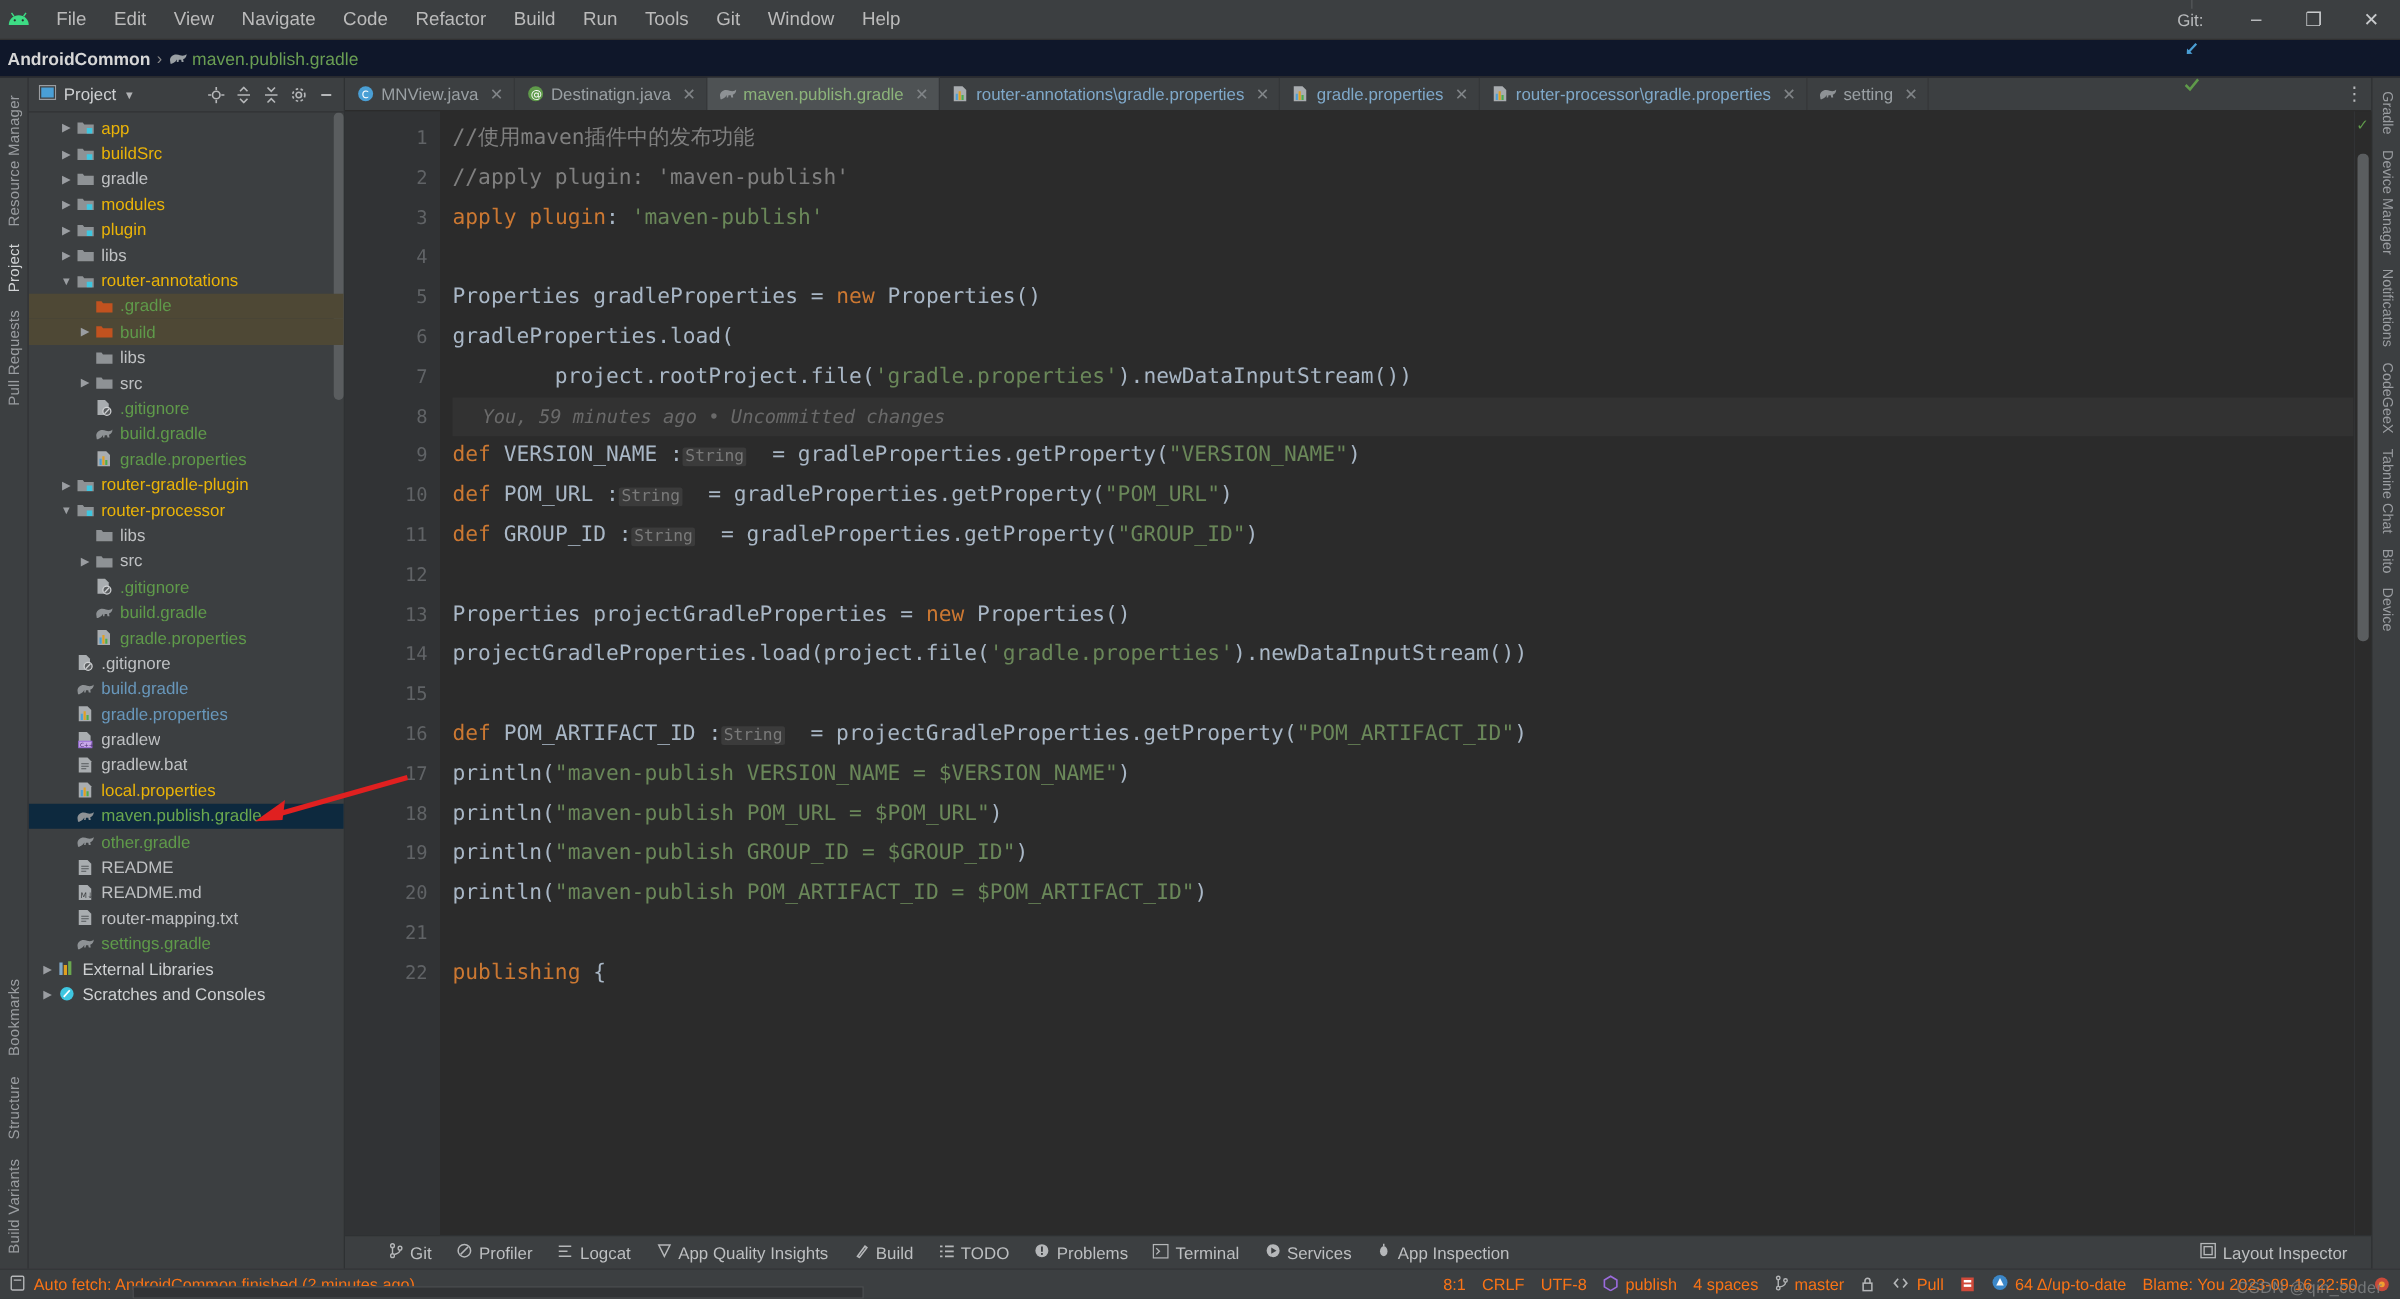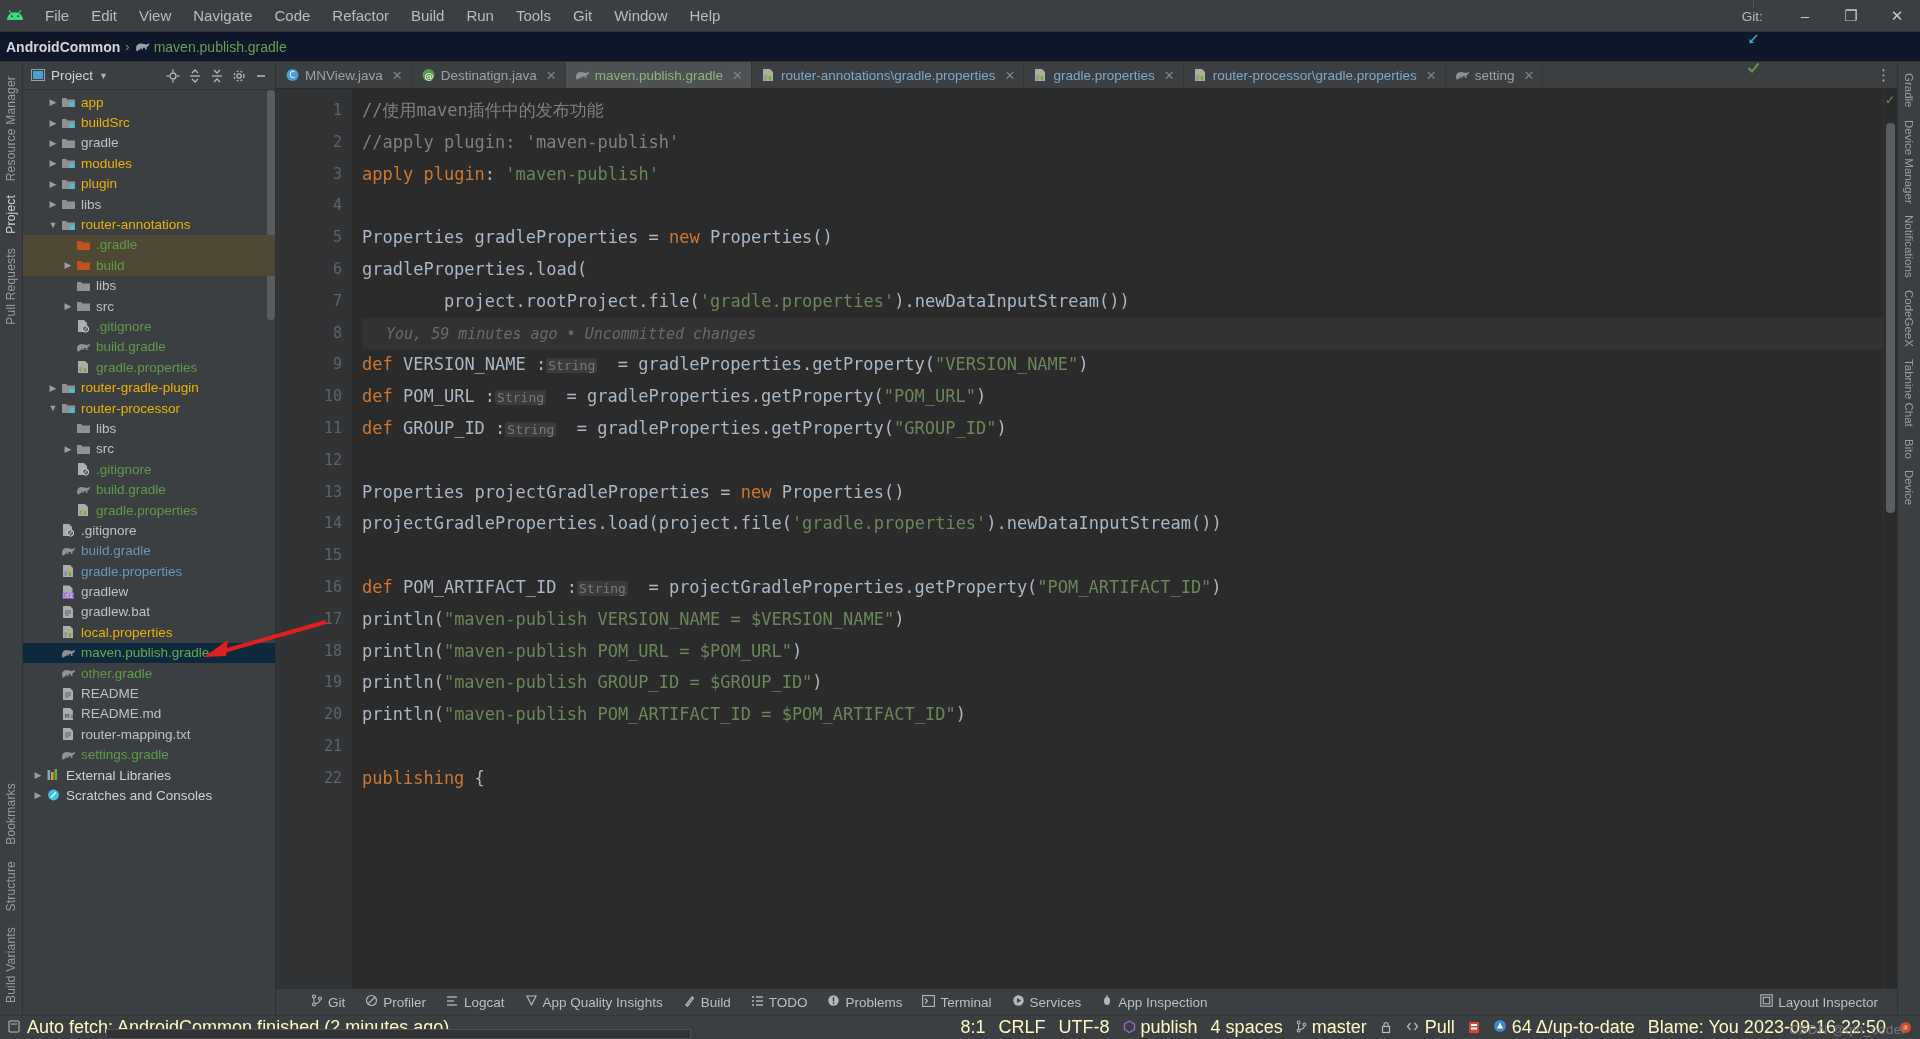--- a/index.html
+++ b/index.html
@@ -159,21 +159,21 @@
   }
   .btw{
     display:flex; align-items:center; gap:5px; font-size:13.5px; color:#bdbfc1;
     padding:3px 9px; border-radius:3px; white-space:nowrap;
   }
   .bottombar .right{ margin-left:auto; display:flex; align-items:center; gap:8px; padding-right:10px;}
 
   
   .statusbar{
     height:24px; flex:0 0 24px; background:#3c3f41; display:flex; align-items:center;
-    font-size:18px; color:#fef9c3; padding-left:8px; gap:6px; border-top:1px solid #343739;
+    font-size:13px; color:#f97316; padding-left:8px; gap:6px; border-top:1px solid #343739;
   }
   .sb-left{ display:flex; align-items:center; gap:7px;}
   .sb-right{ margin-left:auto; display:flex; align-items:center; gap:13px; padding-right:8px;}
   .sb-item{ display:flex; align-items:center; gap:5px; white-space:nowrap;}
 
   .watermark{
     position:absolute; right:14px; bottom:2px; font-size:13px; color:#7e8082;
     letter-spacing:0.4px; opacity:.85; pointer-events:none;
   }
 

